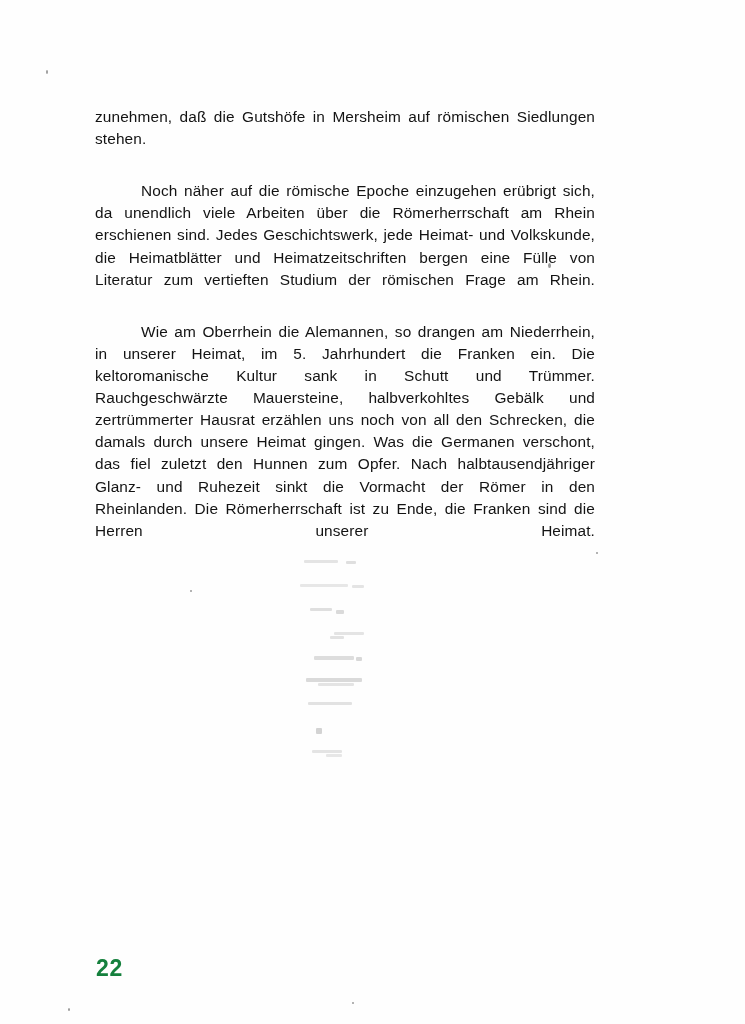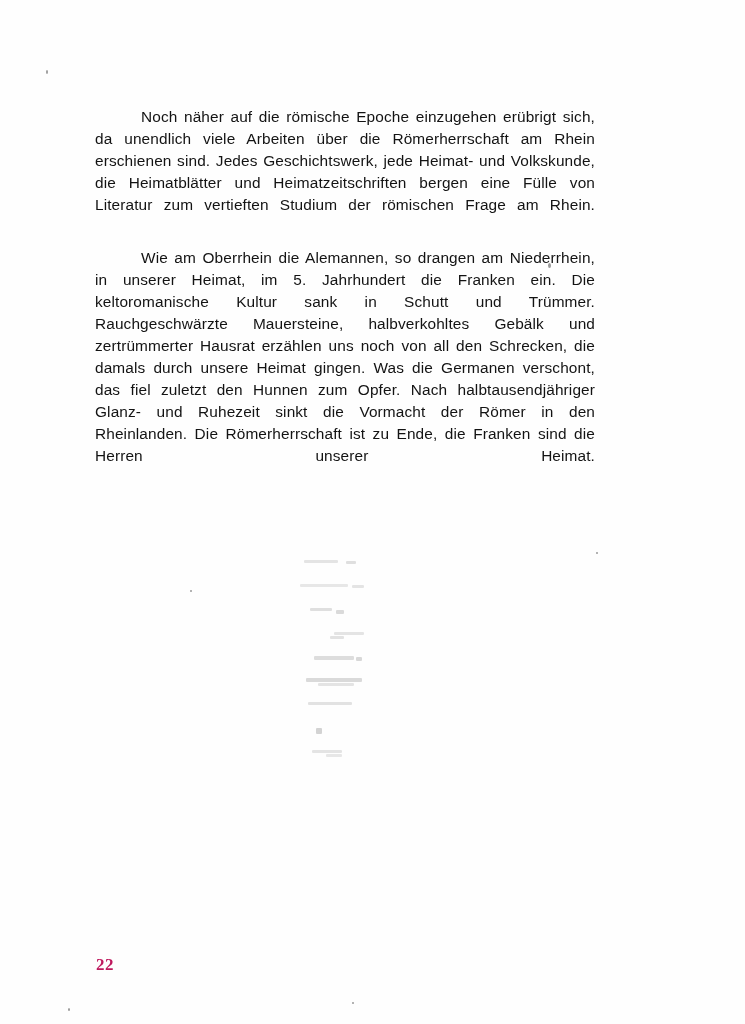--- a/index.html
+++ b/index.html
@@ -77,34 +77,35 @@
     background: #9a9a9a;
     border-radius: 50%;
     pointer-events: none;
   }
 
   
   .page-number {
     position: absolute;
     left: 96px;
     top: 955px;
-    font-size: 17px;
+    font-size: 23px;
     font-weight: bold;
     letter-spacing: 0.6px;
-    color: #be185d;
-    font-family: Liberation Serif, serif;
+    color: #15803d;
+    font-family: Liberation Sans, sans-serif;
   }
 </style>
 </head>
 <body>
 
 <div class="page">
 
   <div class="text-column">
 
+    <p class="para">zunehmen, daß die Gutshöfe in Mersheim auf römischen Siedlungen stehen.</p>
 
     <p class="para indent">Noch näher auf die römische Epoche einzugehen erübrigt sich, da unendlich viele Arbeiten über die Römerherrschaft am Rhein erschienen sind. Jedes Geschichtswerk, jede Heimat- und Volkskunde, die Heimatblätter und Heimatzeitschriften bergen eine Fülle von Literatur zum vertieften Studium der römischen Frage am Rhein.</p>
 
     <p class="para indent">Wie am Oberrhein die Alemannen, so drangen am Niederrhein, in unserer Heimat, im 5. Jahrhundert die Franken ein. Die keltoromanische Kultur sank in Schutt und Trümmer. Rauchgeschwärzte Mauersteine, halbverkohltes Gebälk und zertrümmerter Hausrat erzählen uns noch von all den Schrecken, die damals durch unsere Heimat gingen. Was die Germanen verschont, das fiel zuletzt den Hunnen zum Opfer. Nach halbtausendjähriger Glanz- und Ruhezeit sinkt die Vormacht der Römer in den Rheinlanden. Die Römerherrschaft ist zu Ende, die Franken sind die Herren unserer Heimat.</p>
 
   </div>
 
   <div class="ghost-block">
     <div class="ghost-line" style="left:8px;  top:4px;   width:34px; height:3px; opacity:.10"></div>
     <div class="ghost-line" style="left:50px; top:5px;   width:10px; height:3px; opacity:.12"></div>

